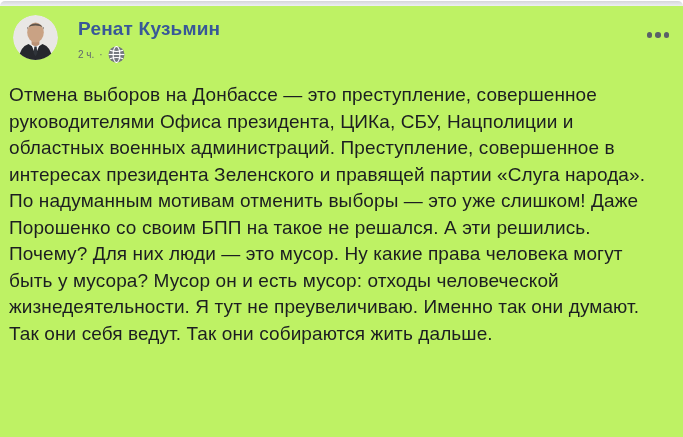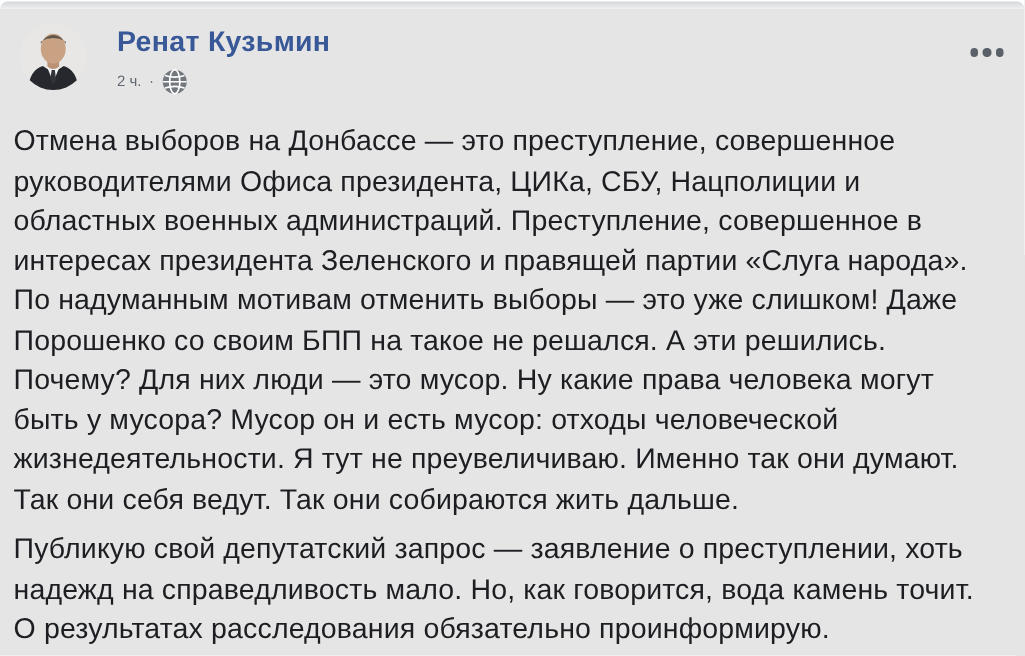--- a/index.html
+++ b/index.html
@@ -9,21 +9,21 @@
     overflow: hidden;
     position: relative;
     font-family: "Liberation Sans", "DejaVu Sans", sans-serif;
   }
   .card-top-edge {
     position: absolute; top: 1px; left: 0; right: 0;
     height: 5px;
     background: linear-gradient(#d6d7da, #eef0f2);
     border-radius: 8px 8px 0 0;
   }
-  .post-card { position: absolute; inset: 6px 0 0 0; background: #e5e5e5; }
+  .post-card { position: absolute; inset: 6px 0 0 0; background: #bef264; }
 
   
   .avatar {
     position: absolute; left: 13px; top: 9px;
     width: 45px; height: 45px; border-radius: 50%;
     overflow: hidden; cursor: pointer; display: block;
   }
   .author-name {
     position: absolute; left: 78px; top: 11px;
     font-size: 19px; font-weight: bold; color: #385898;
@@ -107,18 +107,15 @@
     <p>Отмена выборов на Донбассе — это преступление, совершенное
 руководителями Офиса президента, ЦИКа, СБУ, Нацполиции и
 областных военных администраций. Преступление, совершенное в
 интересах президента Зеленского и правящей партии «Слуга народа».
 По надуманным мотивам отменить выборы — это уже слишком! Даже
 Порошенко со своим БПП на такое не решался. А эти решились.
 Почему? Для них люди — это мусор. Ну какие права человека могут
 быть у мусора? Мусор он и есть мусор: отходы человеческой
 жизнедеятельности. Я тут не преувеличиваю. Именно так они думают.
 Так они себя ведут. Так они собираются жить дальше.</p>
-    <p>Публикую свой депутатский запрос — заявление о преступлении, хоть
-надежд на справедливость мало. Но, как говорится, вода камень точит.
-О результатах расследования обязательно проинформирую.</p>
   </div>
 
 </div>
 
 </body></html>

